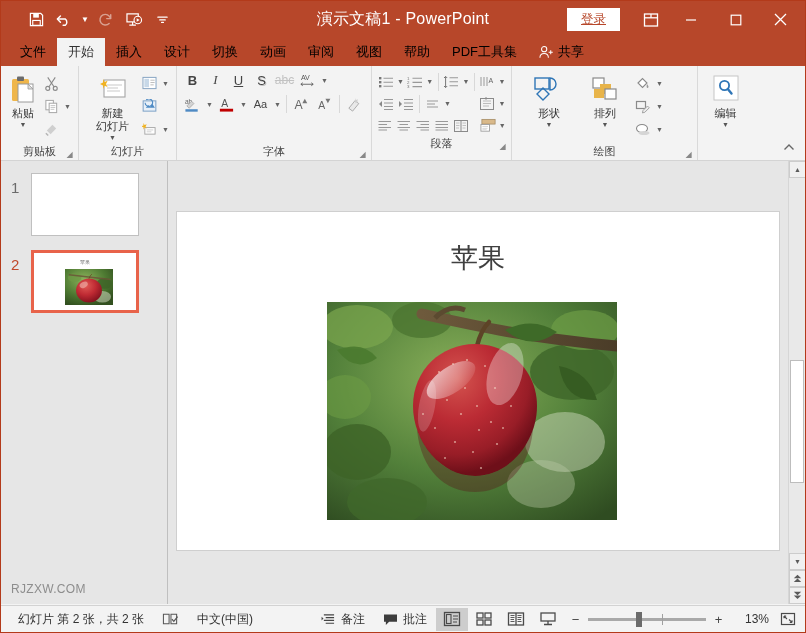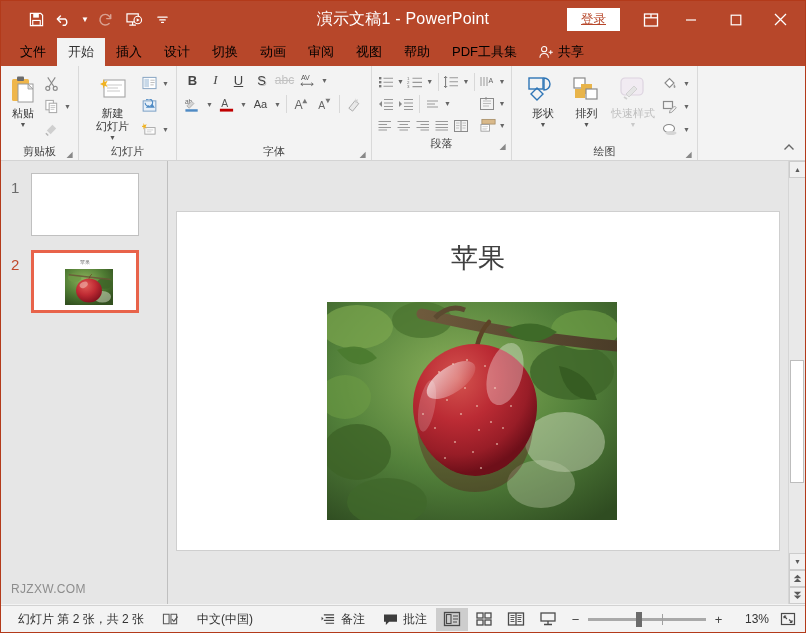--- a/index.html
+++ b/index.html
@@ -693,31 +693,20 @@
             <svg width="30" height="30" viewBox="0 0 30 30">
                 <rect x="3" y="3" width="11" height="10" fill="#fff" stroke="#8a8a8a" stroke-width="1.2"></rect>
                 <rect x="10" y="9" width="11" height="10" fill="#e8b44a"></rect>
                 <rect x="4" y="14" width="10" height="9" fill="#e8b44a"></rect>
                 <rect x="15" y="14" width="11" height="10" fill="#fff" stroke="#8a8a8a" stroke-width="1.2"></rect>
               </svg>
           </span>
           <span>排列</span>
           <span class="caret">▼</span>
         </div>
-        <div class="bigbtn disabled" style="width:62px;margin-left:8px">
-          <span class="glyph">
-            <svg width="32" height="30" viewBox="0 0 32 30">
-                <rect x="4" y="3" width="22" height="17" rx="4" fill="#f1ebf2" stroke="#ddd4e0" stroke-width="1.2"></rect>
-                <path d="M9 19 l8-8 3 3 -8 8z" fill="#e4e4e4" stroke="#cfcfcf" stroke-width="0.9"></path>
-                <path d="M7 22 l3 2" stroke="#cfcfcf" stroke-width="1.6"></path>
-              </svg>
-          </span>
-          <span>快速样式</span>
-          <span class="caret" style="color:#c9c9c9">▼</span>
-        </div>
         <div class="smallcol" style="margin-left:4px">
           <div class="srow">
             <div class="sbtn">
               <svg width="16" height="15" viewBox="0 0 16 15">
                   <path d="M3 7 l4.5-4.5 4.5 4.5 -4.5 4.5z" fill="#fff" stroke="#8a8a8a" stroke-width="1.1"></path>
                   <path d="M12 8 c1.5 2 2 3 1 3.8 -0.9 0.8-2-0.3-1-3.8z" fill="#9a9a9a"></path>
                 </svg>
             </div>
             <div class="mini-caret">▼</div>
           </div>
@@ -740,20 +729,36 @@
             <div class="mini-caret">▼</div>
           </div>
         </div>
       </div>
       <div class="group-label">
         <span>绘图</span>
         <span class="dialog-launcher">◢</span>
       </div>
     </div>
 
+    <div class="group" style="width:60px;border-right:none">
+      <div class="group-body" style="justify-content:center;padding-left:0">
+        <div class="bigbtn">
+          <span class="glyph">
+            <svg width="32" height="32" viewBox="0 0 32 32">
+                <rect x="4" y="2" width="24" height="24" fill="#fff" stroke="#c6c6c6" stroke-width="1"></rect>
+                <circle cx="14.5" cy="11.5" r="4.6" fill="none" stroke="#2e75b6" stroke-width="1.8"></circle>
+                <path d="M17.8 15 L21.5 19.5" stroke="#2e75b6" stroke-width="2.4" stroke-linecap="round"></path>
+              </svg>
+          </span>
+          <span>编辑</span>
+          <span class="caret">▼</span>
+        </div>
+      </div>
+      <div class="group-label"></div>
+    </div>
 
     <div class="collapse-ribbon">
       <svg width="12" height="9" viewBox="0 0 12 9">
           <path d="M1.5 6.5 L6 2 L10.5 6.5" fill="none" stroke="#666" stroke-width="1.4"></path>
         </svg>
     </div>
   </div>
 
   <div class="workspace">
 

